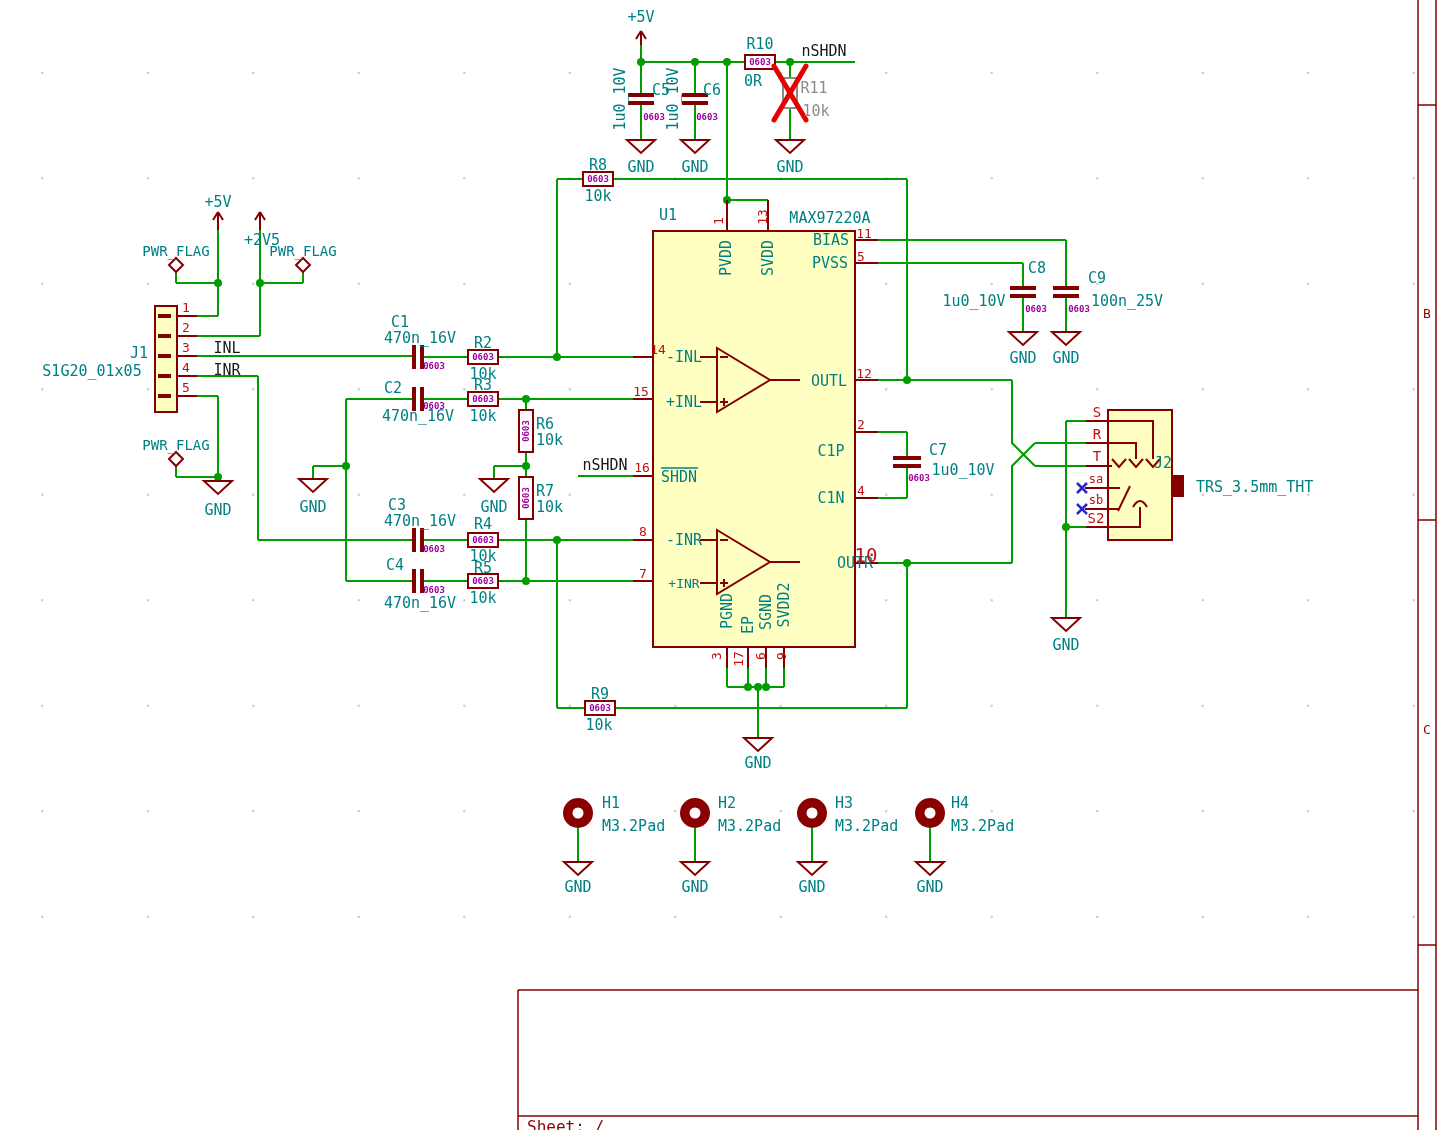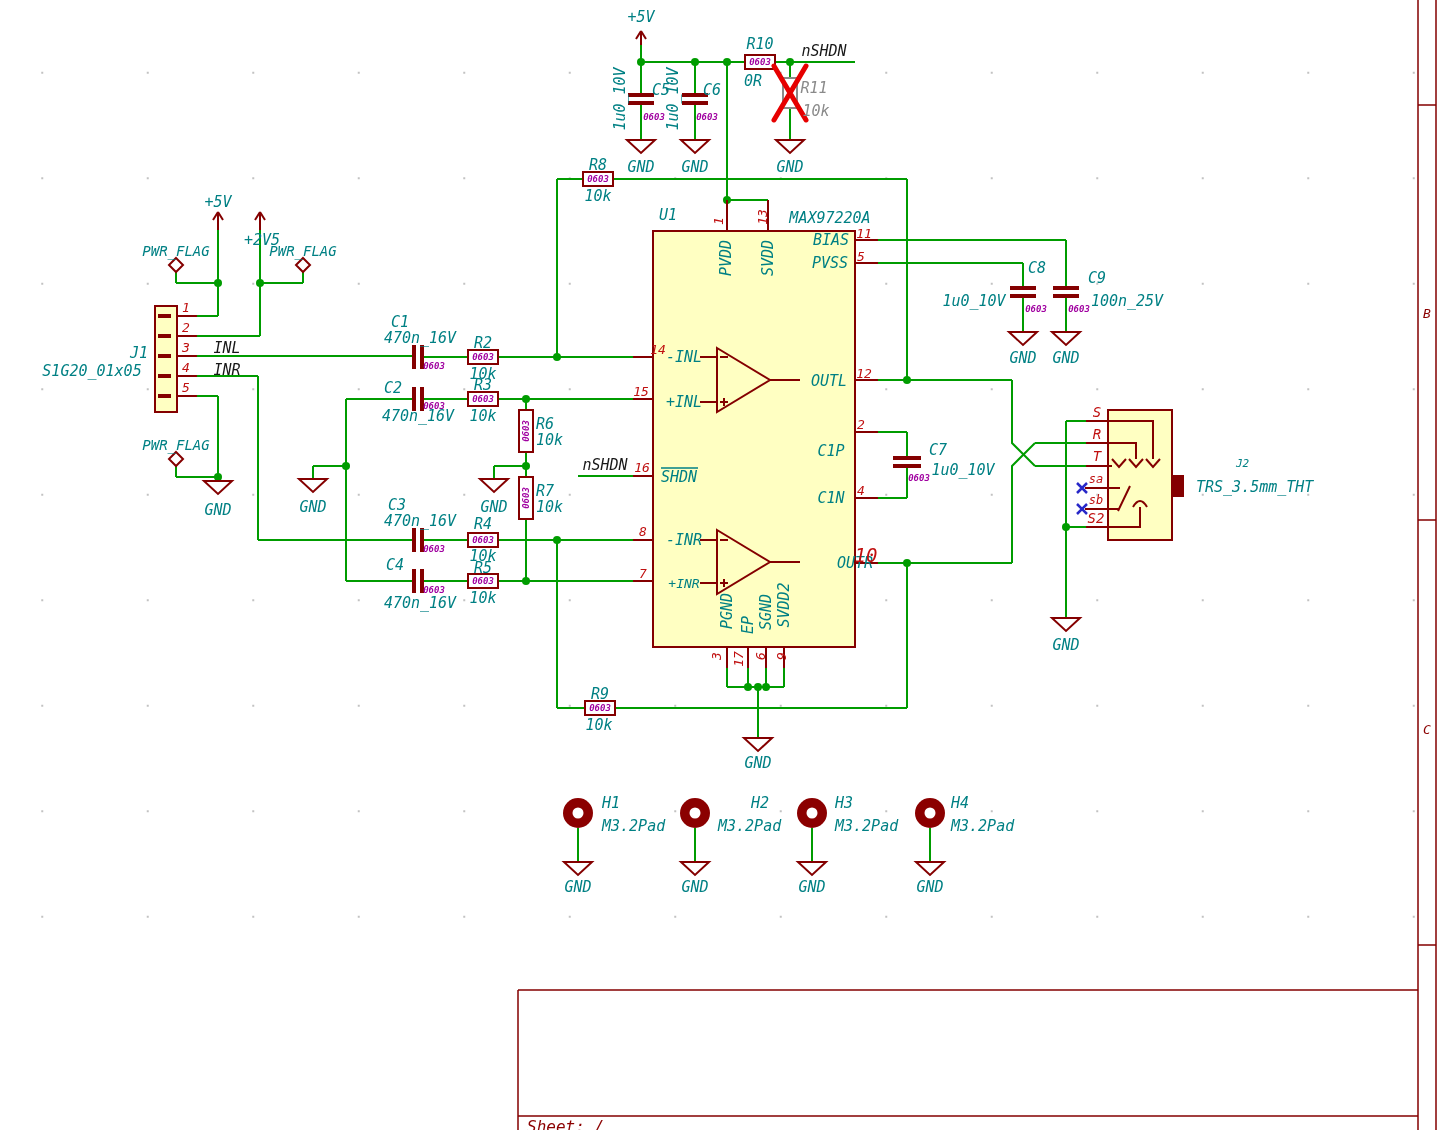--- a/index.html
+++ b/index.html
@@ -3,21 +3,21 @@
 <meta charset="utf-8">
 <style>
   html,body{margin:0;padding:0;}
   body{
     width:1445px;height:1130px;position:relative;overflow:hidden;background:#ffffff;
     font-family:"DejaVu Sans Mono", monospace;
   }
   #canvas-wrap{
     position:absolute;left:0;top:0;width:1445px;height:974px;
     background-image:radial-gradient(circle, #c2c2c2 1.1px, transparent 1.5px);
-    background-size:105.5px 105.5px;background-position:95px 20px;font-style:italic;
+    background-size:105.5px 105.5px;background-position:95px 20px;
   }
   svg{position:absolute;left:0;top:0;}
   #labels{position:absolute;left:0;top:0;width:1445px;height:1130px;pointer-events:none;}
   .lbl{position:absolute;white-space:nowrap;line-height:1;font-family:"DejaVu Sans Mono",monospace;}
   .c-t{color:#008084}
   .c-r{color:#C01010}
   .c-k{color:#181818}
   .c-p{color:#A000A0;font-weight:bold}
   .c-g{color:#8A8A8A}
   .c-m{color:#8B0000}
@@ -368,30 +368,30 @@
       <span class="lbl c-t" style="left: 1066px; top: 358px; font-size: 15px; transform: translate(-50%, -50%);">GND</span>
       <span class="lbl c-t" style="left: 938px; top: 450px; font-size: 15px; transform: translate(-50%, -50%);">C7</span>
       <span class="lbl c-t" style="left: 963px; top: 470px; font-size: 15px; transform: translate(-50%, -50%);">1u0_10V</span>
       <span class="lbl c-p" style="left: 919px; top: 478px; font-size: 9px; transform: translate(-50%, -50%);">0603</span>
       <span class="lbl c-r" style="left: 1097px; top: 412px; font-size: 14px; transform: translate(-50%, -50%);">S</span>
       <span class="lbl c-r" style="left: 1097px; top: 434px; font-size: 14px; transform: translate(-50%, -50%);">R</span>
       <span class="lbl c-r" style="left: 1097px; top: 456px; font-size: 14px; transform: translate(-50%, -50%);">T</span>
       <span class="lbl c-r" style="left: 1096px; top: 479px; font-size: 12px; transform: translate(-50%, -50%);">sa</span>
       <span class="lbl c-r" style="left: 1096px; top: 500px; font-size: 12px; transform: translate(-50%, -50%);">sb</span>
       <span class="lbl c-r" style="left: 1096px; top: 518px; font-size: 14px; transform: translate(-50%, -50%);">S2</span>
-      <span class="lbl c-t" style="left: 1236px; top: 463px; font-size: 11px; transform: translate(0px, -50%);">J2</span>
+      <span class="lbl c-t" style="left: 1154px; top: 463px; font-size: 15px; transform: translate(0px, -50%);">J2</span>
       <span class="lbl c-t" style="left: 1196px; top: 487px; font-size: 15px; transform: translate(0px, -50%);">TRS_3.5mm_THT</span>
       <span class="lbl c-t" style="left: 1066px; top: 645px; font-size: 15px; transform: translate(-50%, -50%);">GND</span>
       <span class="lbl c-t" style="left: 600px; top: 694px; font-size: 15px; transform: translate(-50%, -50%);">R9</span>
       <span class="lbl c-p" style="left: 600px; top: 708px; font-size: 9px; transform: translate(-50%, -50%);">0603</span>
       <span class="lbl c-t" style="left: 599px; top: 725px; font-size: 15px; transform: translate(-50%, -50%);">10k</span>
       <span class="lbl c-t" style="left: 758px; top: 763px; font-size: 15px; transform: translate(-50%, -50%);">GND</span>
       <span class="lbl c-t" style="left: 602px; top: 803px; font-size: 15px; transform: translate(0px, -50%);">H1</span>
       <span class="lbl c-t" style="left: 602px; top: 826px; font-size: 15px; transform: translate(0px, -50%);">M3.2Pad</span>
-      <span class="lbl c-t" style="left: 718px; top: 803px; font-size: 15px; transform: translate(0px, -50%); margin-left: 33px;">H2</span>
+      <span class="lbl c-t" style="left: 718px; top: 803px; font-size: 15px; transform: translate(0px, -50%);">H2</span>
       <span class="lbl c-t" style="left: 718px; top: 826px; font-size: 15px; transform: translate(0px, -50%);">M3.2Pad</span>
       <span class="lbl c-t" style="left: 835px; top: 803px; font-size: 15px; transform: translate(0px, -50%);">H3</span>
       <span class="lbl c-t" style="left: 835px; top: 826px; font-size: 15px; transform: translate(0px, -50%);">M3.2Pad</span>
       <span class="lbl c-t" style="left: 951px; top: 803px; font-size: 15px; transform: translate(0px, -50%);">H4</span>
       <span class="lbl c-t" style="left: 951px; top: 826px; font-size: 15px; transform: translate(0px, -50%);">M3.2Pad</span>
       <span class="lbl c-t" style="left: 578px; top: 887px; font-size: 15px; transform: translate(-50%, -50%);">GND</span>
       <span class="lbl c-t" style="left: 695px; top: 887px; font-size: 15px; transform: translate(-50%, -50%);">GND</span>
       <span class="lbl c-t" style="left: 812px; top: 887px; font-size: 15px; transform: translate(-50%, -50%);">GND</span>
       <span class="lbl c-t" style="left: 930px; top: 887px; font-size: 15px; transform: translate(-50%, -50%);">GND</span>
       <span class="lbl c-m" style="left: 1427px; top: 313px; font-size: 13px; transform: translate(-50%, -50%);">B</span>

